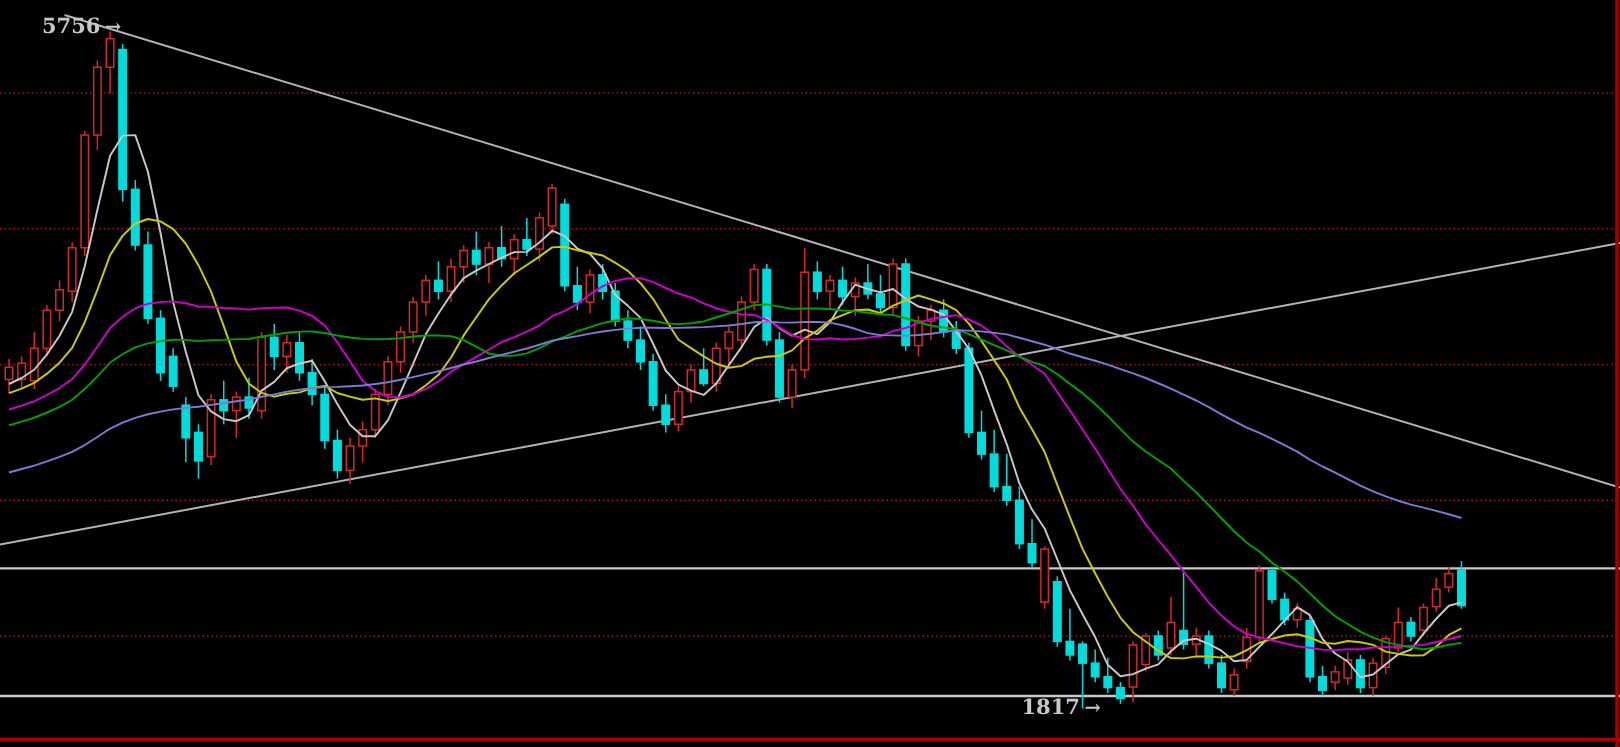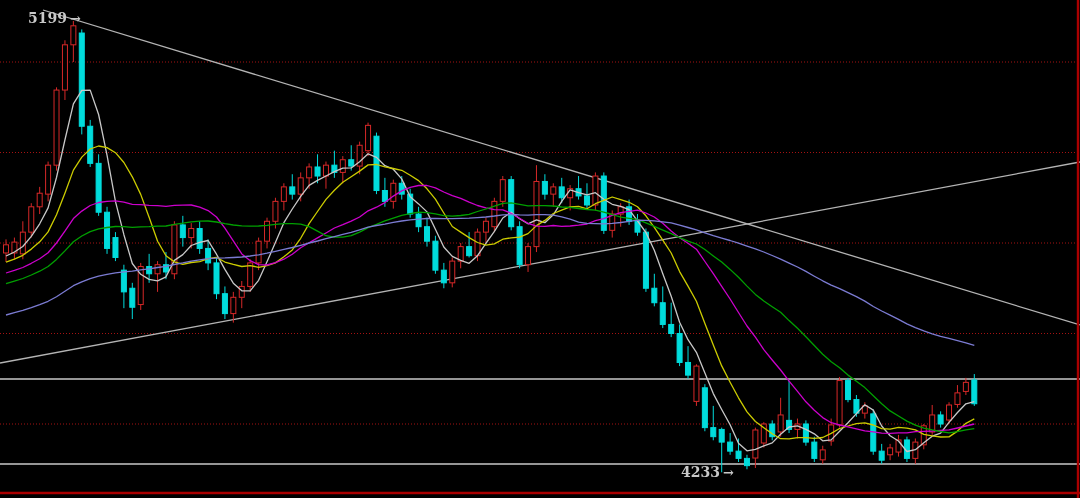--- a/index.html
+++ b/index.html
@@ -272,21 +272,21 @@
         <polyline points="6.0,283.5 14.4,281.1 22.8,278.5 31.3,275.0 39.7,271.2 48.1,266.5 56.5,259.4 64.9,250.9 73.4,241.7 81.8,236.0 90.2,231.6 98.6,228.9 107.0,227.5 115.5,226.5 123.9,226.6 132.3,227.4 140.7,226.8 149.1,226.6 157.6,226.1 166.0,226.0 174.4,224.3 182.8,223.2 191.2,221.8 199.7,221.1 208.1,221.0 216.5,222.0 224.9,223.7 233.3,225.0 241.8,225.9 250.2,226.2 258.6,226.0 267.0,225.4 275.4,224.3 283.9,223.7 292.3,223.7 300.7,224.1 309.1,226.7 317.5,231.1 326.0,235.7 334.4,237.2 342.8,237.1 351.2,235.6 359.6,232.1 368.1,227.7 376.5,224.4 384.9,220.8 393.3,218.1 401.7,215.4 410.2,213.7 418.6,212.2 427.0,212.7 435.4,213.8 443.8,215.6 452.3,216.1 460.7,215.5 469.1,214.3 477.5,211.5 485.9,209.0 494.4,206.2 502.8,203.4 511.2,202.9 519.6,204.4 528.0,205.9 536.5,205.7 544.9,205.7 553.3,206.0 561.7,207.0 570.1,207.4 578.6,208.5 587.0,209.5 595.4,210.1 603.8,212.2 612.2,214.5 620.7,217.2 629.1,218.3 637.5,219.3 645.9,222.8 654.3,226.4 662.8,230.1 671.2,233.6 679.6,237.7 688.0,241.2 696.4,244.0 704.9,249.5 713.3,255.9 721.7,262.1 730.1,269.4 738.5,277.3 747.0,286.1 755.4,294.4 763.8,301.0 772.2,306.7 780.6,312.3 789.1,320.6 797.5,328.3 805.9,336.8 814.3,345.5 822.7,354.2 831.2,361.8 839.6,367.7 848.0,375.1 856.4,381.2 864.8,387.6 873.3,395.7 881.7,403.7 890.1,410.9 898.5,416.0 906.9,421.1 915.4,425.1 923.8,428.1 932.2,429.9 940.6,431.5 949.0,432.8 957.5,431.7 965.9,429.8 974.3,428.6" fill="none" stroke="#00a000" stroke-width="1.3" stroke-linejoin="round"></polyline>
         <polyline points="6.0,315.0 14.4,312.7 22.8,310.4 31.3,307.6 39.7,304.6 48.1,301.3 56.5,296.7 64.9,291.3 73.4,285.7 81.8,281.8 90.2,278.6 98.6,276.2 107.0,274.4 115.5,272.9 123.9,271.9 132.3,271.2 140.7,269.9 149.1,268.8 157.6,267.5 166.0,266.4 174.4,264.5 182.8,262.9 191.2,261.1 199.7,259.8 208.1,258.7 216.5,258.1 224.9,257.9 233.3,257.5 241.8,257.0 250.2,256.0 258.6,254.8 267.0,253.2 275.4,251.4 283.9,249.4 292.3,247.5 300.7,245.3 309.1,243.0 317.5,241.0 326.0,238.7 334.4,236.6 342.8,234.4 351.2,232.3 359.6,229.8 368.1,227.1 376.5,225.5 384.9,224.1 393.3,222.4 401.7,221.0 410.2,219.9 418.6,219.1 427.0,218.5 435.4,218.5 443.8,218.7 452.3,218.6 460.7,218.3 469.1,218.1 477.5,217.6 485.9,217.0 494.4,216.0 502.8,214.8 511.2,214.5 519.6,214.9 528.0,215.1 536.5,214.7 544.9,214.7 553.3,215.1 561.7,216.8 570.1,219.2 578.6,222.1 587.0,223.4 595.4,223.6 603.8,223.9 612.2,223.3 620.7,222.5 629.1,221.3 637.5,220.1 645.9,220.4 654.3,220.9 662.8,221.9 671.2,222.9 679.6,225.2 688.0,227.5 696.4,229.8 704.9,232.8 713.3,235.7 721.7,238.2 730.1,240.5 738.5,243.1 747.0,246.1 755.4,248.9 763.8,252.0 772.2,255.5 780.6,259.1 789.1,263.1 797.5,267.0 805.9,271.4 814.3,276.2 822.7,280.8 831.2,285.1 839.6,288.6 848.0,292.6 856.4,296.7 864.8,301.1 873.3,306.5 881.7,311.0 890.1,315.1 898.5,319.4 906.9,323.8 915.4,327.6 923.8,330.9 932.2,333.8 940.6,336.4 949.0,338.4 957.5,340.6 965.9,342.8 974.3,345.3" fill="none" stroke="#7b7bd2" stroke-width="1.3" stroke-linejoin="round"></polyline>
       </g>
       <g>
         <line x1="0" x2="1080" y1="493" y2="493" stroke="#aa0000" stroke-width="2.4"></line>
         <line x1="1078" x2="1078" y1="0" y2="498" stroke="#aa0000" stroke-width="2.4"></line>
       </g>
     </svg>
 
   <div class="price-tag" id="tag-high" style="left: 28px; top: 11px;">
-    <span>5199</span>
+    <span>5756</span>
       <span class="arr">→</span>
   </div>
 
   <div class="price-tag" id="tag-low" style="left: 681px; top: 465px;">
-    <span>4233</span>
+    <span>1817</span>
       <span class="arr">→</span>
   </div>
 </div>
 
 </body></html>

